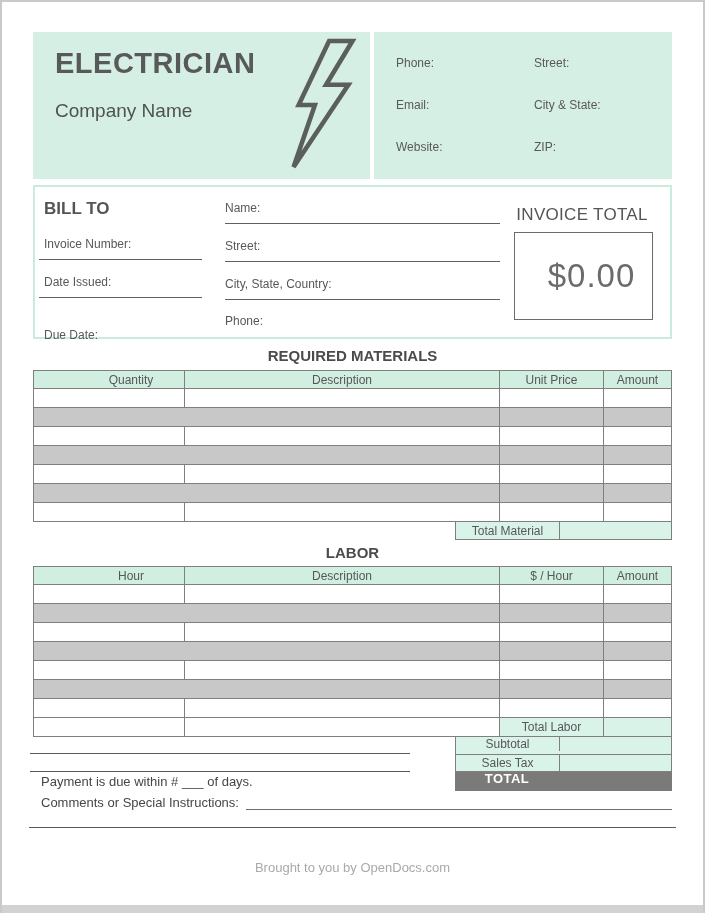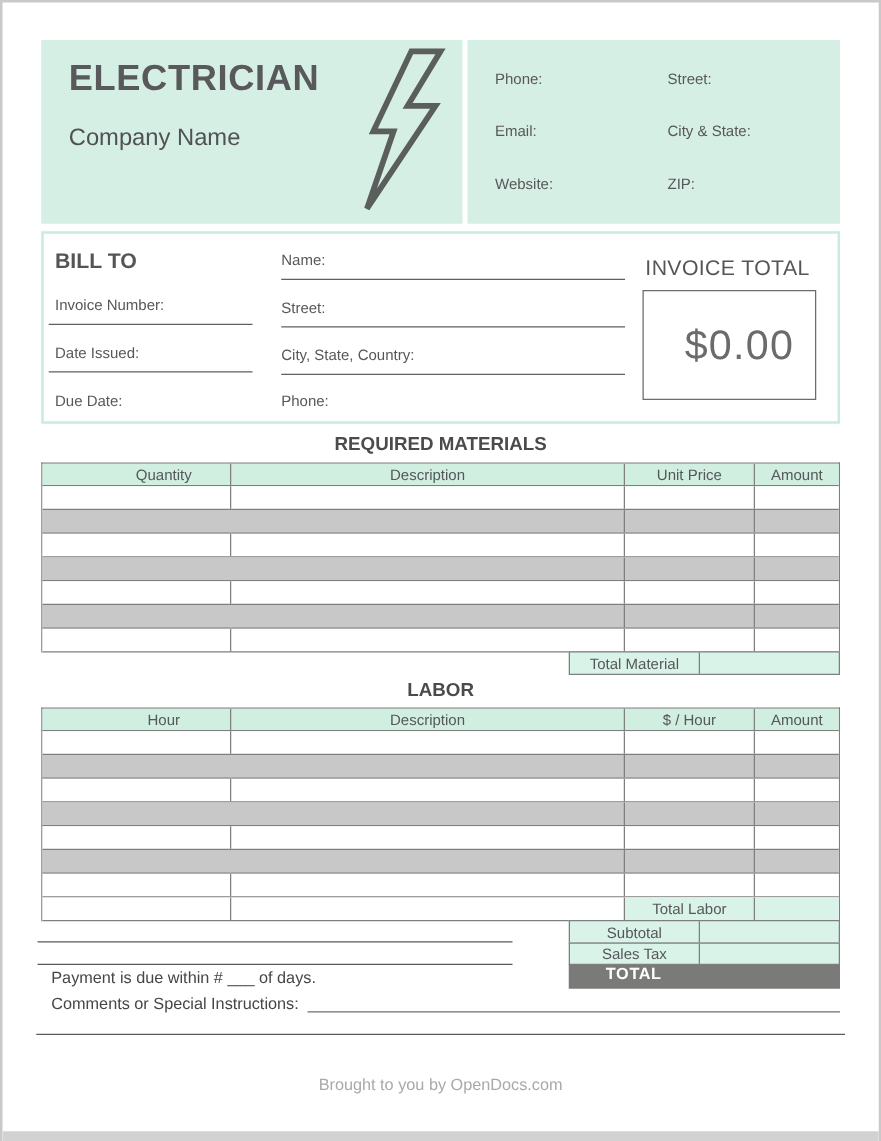--- a/index.html
+++ b/index.html
@@ -56,21 +56,21 @@
   .offset-total-row{margin-left:422px;margin-top:-1px;width:217px;height:19px;display:flex;
                     box-sizing:border-box;border:1px solid #7f7f7f;background:#d9f3e8;}
   .otr-label{width:103px;border-right:1px solid #7f7f7f;display:flex;align-items:center;
              justify-content:center;font-size:12px;color:#56575a;}
   .otr-value{flex:1;}
 
   
   .summary{position:relative;width:639px;}
   .sum-row{margin-left:422px;margin-top:-1px;width:217px;display:flex;box-sizing:border-box;
            border:1px solid #7f7f7f;background:#d9f3e8;}
-  .sum-row.r1{height:19px;}
+  .sum-row.r1{height:19px;flex-direction:column;}
   .sum-row.r2{height:18px;}
   .sum-label{width:103px;border-right:1px solid #7f7f7f;display:flex;align-items:center;
              justify-content:center;font-size:12px;color:#56575a;}
   .sum-value{flex:1;}
   .sum-line{position:absolute;left:-3px;width:380px;height:1px;background:#5a5a5a;}
   .sum-line.l1{top:17px;}
   .sum-line.l2{top:35px;}
 
   
   .bottom-row{display:flex;margin-top:-1px;height:20px;}
@@ -117,21 +117,21 @@
       </div>
     </div>
 
     <div class="billto">
       <div class="bt-heading">BILL TO</div>
 
       <div class="bt-label" style="left:9px;top:50px;">Invoice Number:</div>
       <div class="bt-line" style="left:4px;top:72px;width:163px;"></div>
       <div class="bt-label" style="left:9px;top:88px;">Date Issued:</div>
       <div class="bt-line" style="left:4px;top:110px;width:163px;"></div>
-      <div class="bt-label" style="left:9px;top:127px;">Due Date:</div>
+      <div class="bt-label" style="left:9px;top:141px;">Due Date:</div>
 
       <div class="bt-label" style="left:190px;top:14px;">Name:</div>
       <div class="bt-line" style="left:190px;top:36px;width:275px;"></div>
       <div class="bt-label" style="left:190px;top:52px;">Street:</div>
       <div class="bt-line" style="left:190px;top:74px;width:275px;"></div>
       <div class="bt-label" style="left:190px;top:90px;">City, State, Country:</div>
       <div class="bt-line" style="left:190px;top:112px;width:275px;"></div>
       <div class="bt-label" style="left:190px;top:127px;">Phone:</div>
 
       <div class="it-label">INVOICE TOTAL</div>

